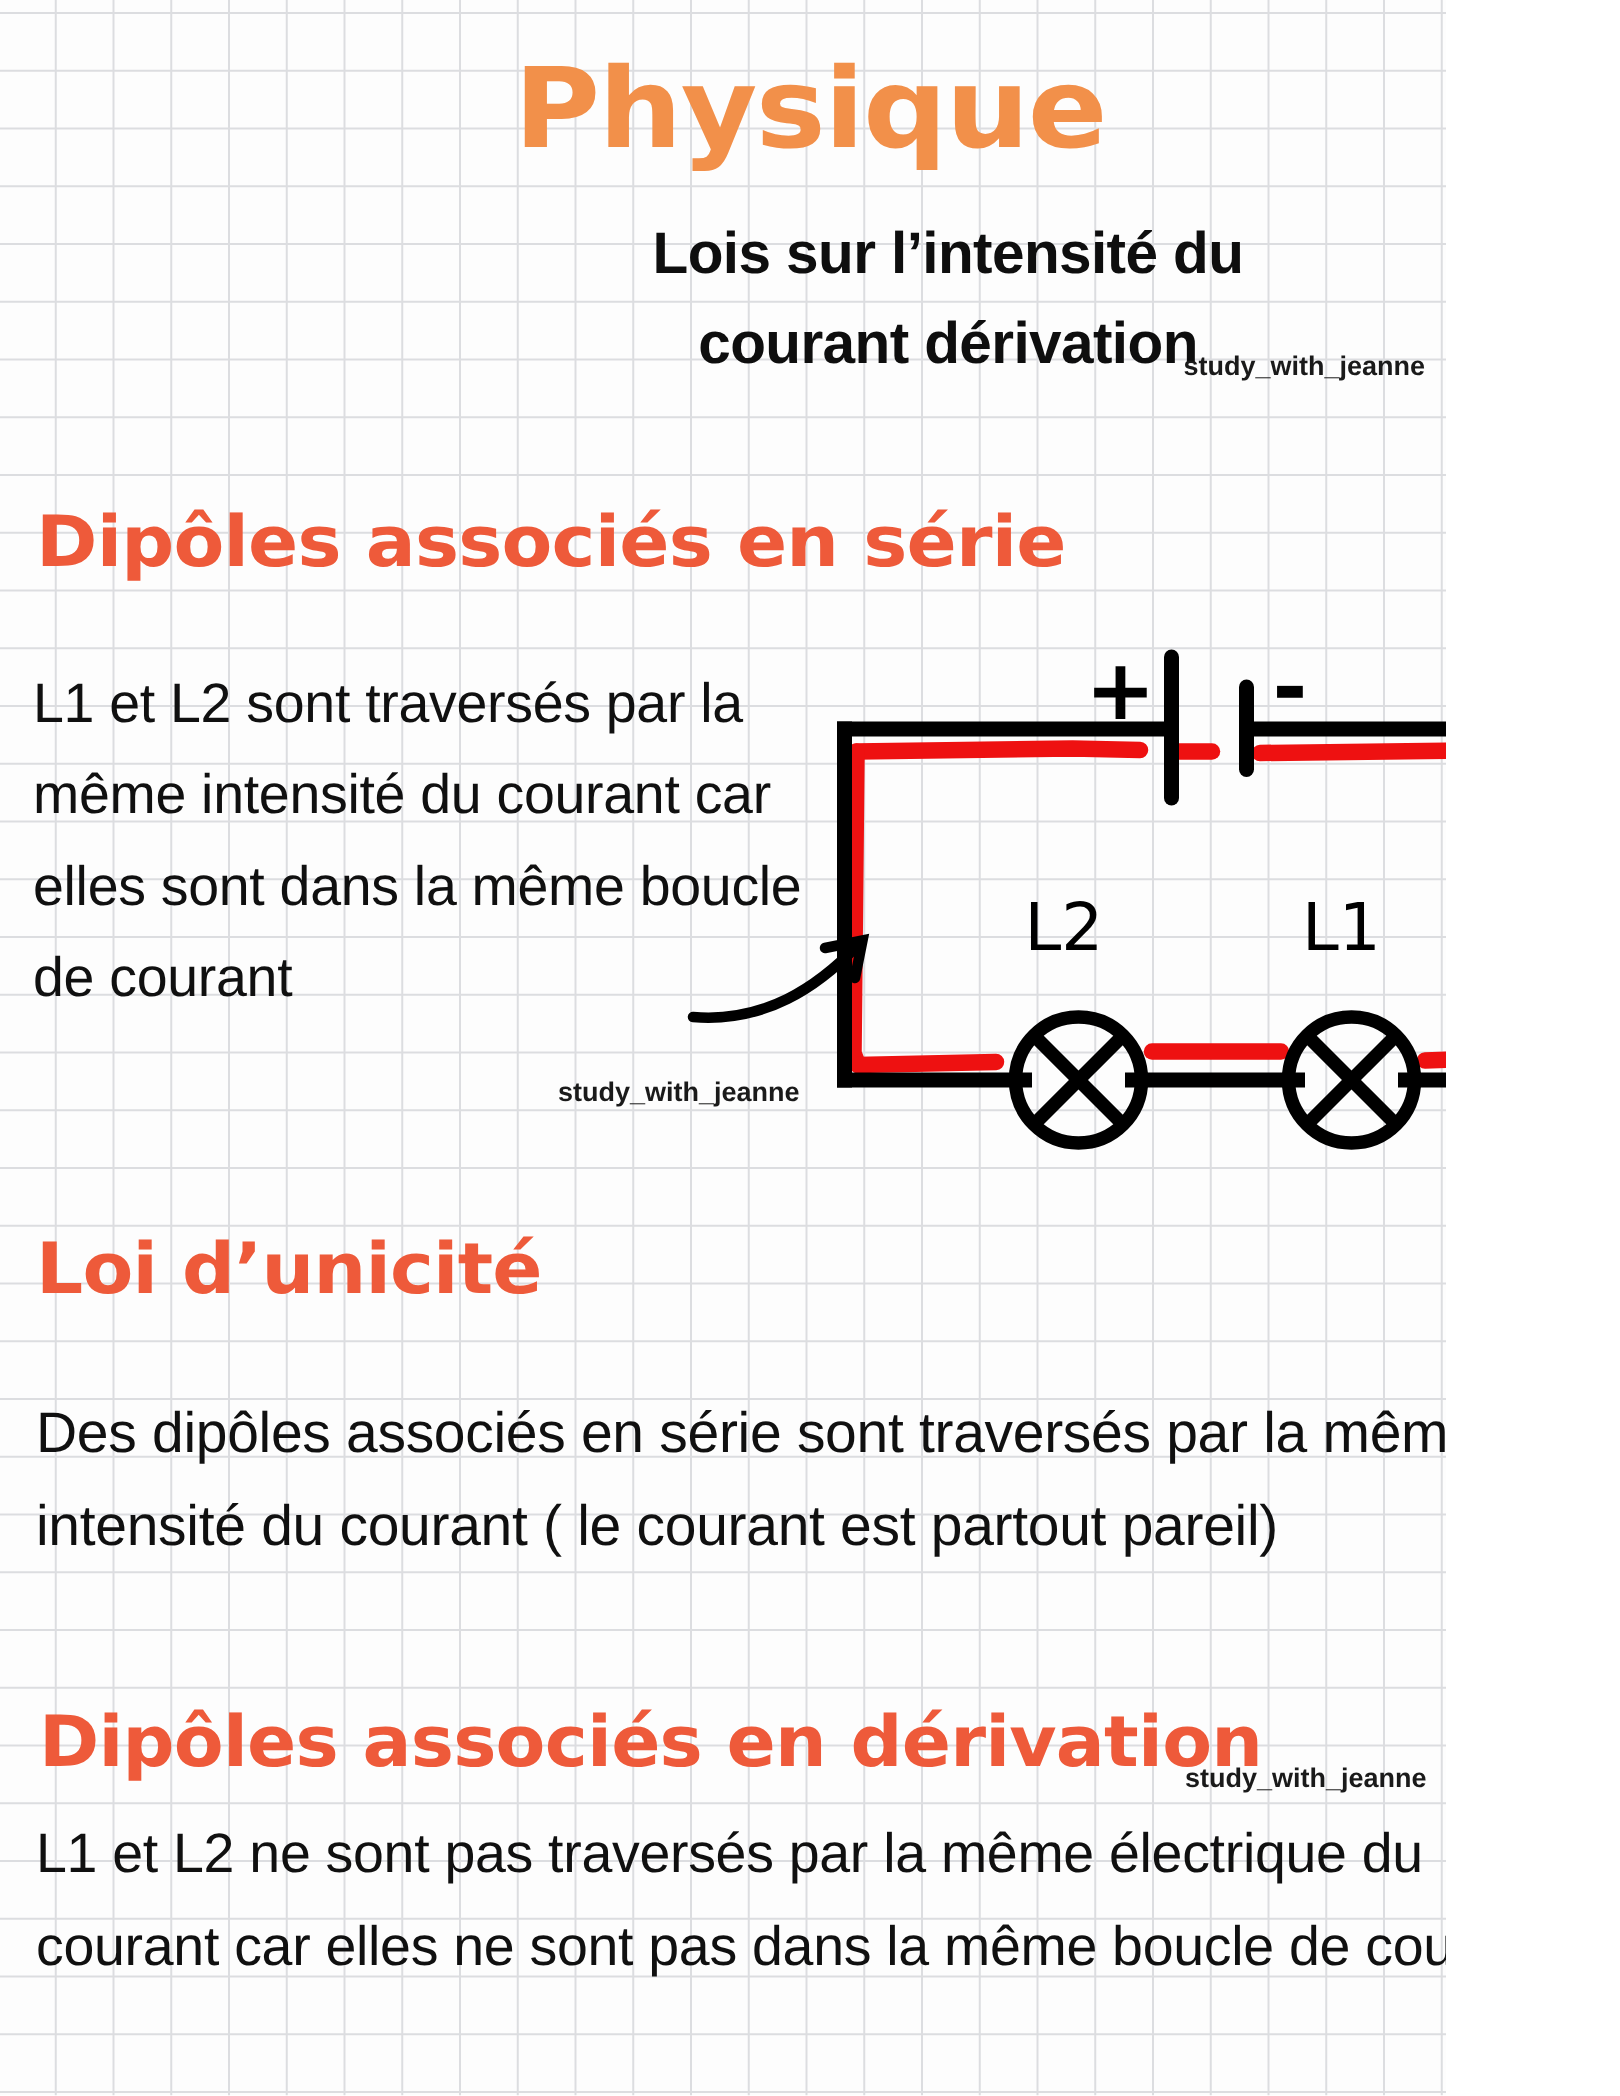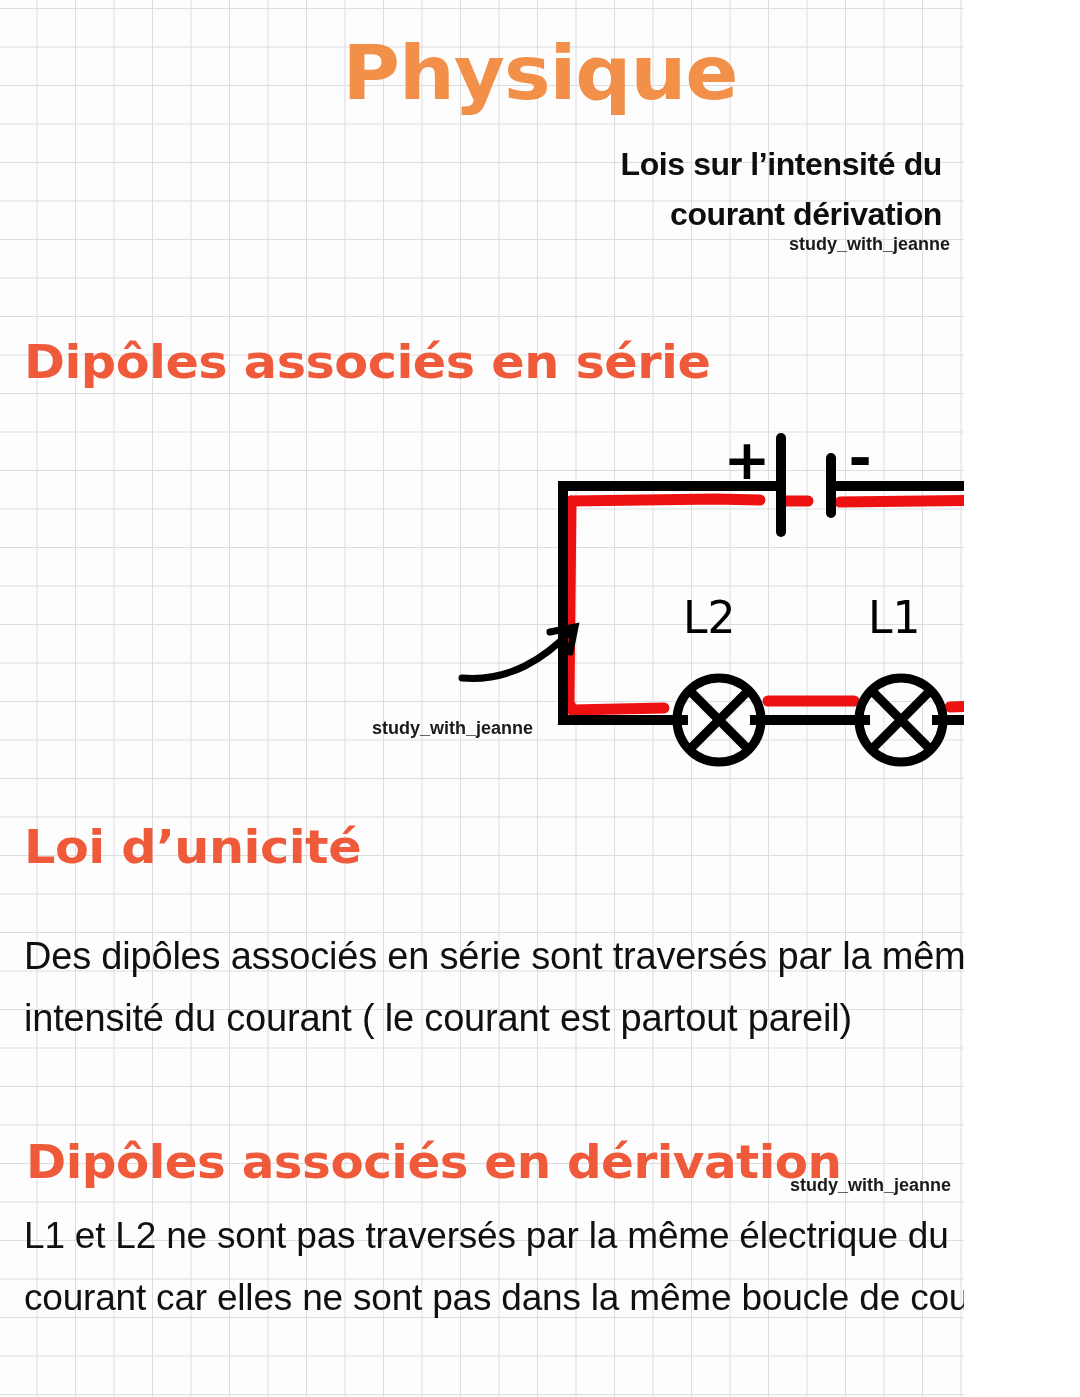--- a/index.html
+++ b/index.html
@@ -35,24 +35,24 @@
     color: #f2904a;
     line-height: 1;
     transform: scaleX(1.06);
   }
 
   .subtitle {
     position: absolute;
     right: 22px;
     top: 140px;
     width: 620px;
-    text-align: right;
-    font-family: "Liberation Sans", sans-serif;
-    font-weight: bold;
-    font-size: 32px;
+    text-align: center;
+    font-family: "Liberation Sans", sans-serif;
+    font-weight: bold;
+    font-size: 39px;
     line-height: 1.55;
     color: #0e0e0e;
     letter-spacing: -0.4px;
   }
 
   
   .section-heading {
     position: absolute;
     font-family: "DejaVu Sans", sans-serif;
     font-weight: bold;
@@ -146,20 +146,21 @@
 
   <div class="subtitle">
     <div>Lois sur l’intensité du</div>
     <div>courant dérivation</div>
   </div>
 
   <div class="watermark" id="wm-top">study_with_jeanne</div>
 
   <div class="section-heading" id="heading-serie">Dipôles associés en série</div>
 
+  <div class="body-text" id="para-serie">L1 et L2 sont traversés par la même intensité du courant car elles sont dans la même boucle de courant</div>
 
   <div class="watermark" id="wm-mid">study_with_jeanne</div>
 
   <div id="circuit">
     <svg width="630" height="360" viewBox="0 0 630 360" xmlns="http://www.w3.org/2000/svg">
 
       <g stroke="#ee1111" stroke-width="11" fill="none" stroke-linecap="round" stroke-linejoin="round">
 
         <path d="M 121 81 L 265 79 L 310 80"></path>
 

